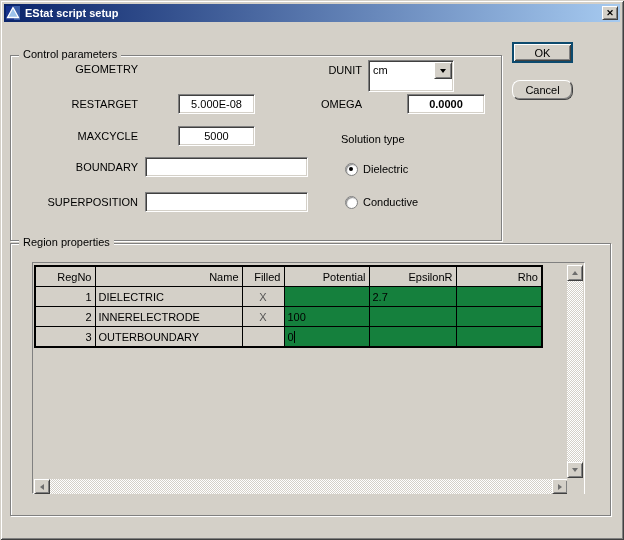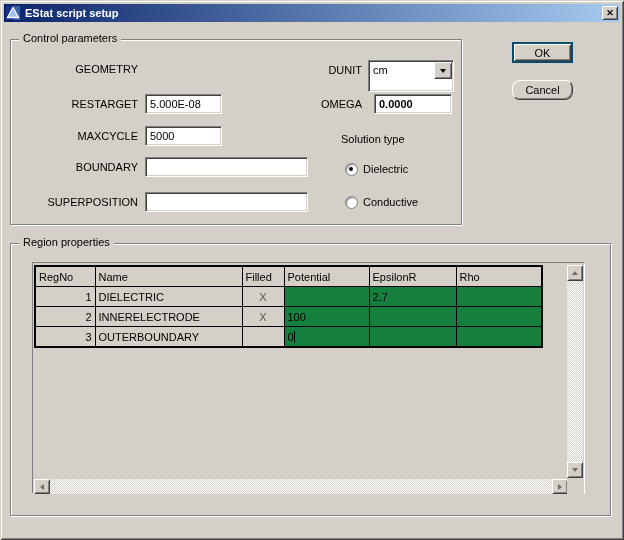--- a/index.html
+++ b/index.html
@@ -39,21 +39,21 @@
   .lbl{position:absolute; font-size:11px; line-height:13px; text-align:right; white-space:nowrap;}
   .lbl-plain{position:absolute; font-size:11px; line-height:13px; white-space:nowrap;}
   .sunken{
     background:#fff; border:1px solid; border-color:var(--dk) var(--wh) var(--wh) var(--dk);
     box-shadow: inset 1px 1px 0 var(--dkr), inset -1px -1px 0 var(--face);
   }
   .field{
     position:absolute; font-family:"Liberation Sans",sans-serif; font-size:11px;
     padding:0 4px; box-sizing:border-box; outline:none; color:#000;
   }
-  .field.num{text-align:left;}
+  .field.num{text-align:center;margin-left:33px;}
   .combo{position:absolute; box-sizing:border-box;}
   .combo-text{position:absolute; left:4px; top:3px; font-size:11px; white-space:nowrap;}
   .combo-btn{
     position:absolute; right:1px; top:1px; width:16px; height:15px;
     background:var(--face); border:1px solid; border-color:var(--wh) var(--dkr) var(--dkr) var(--wh);
     box-shadow: inset 1px 1px 0 var(--face), inset -1px -1px 0 var(--dk);
     display:flex; align-items:center; justify-content:center;
   }
   .tri-down{width:0;height:0;border:3px solid transparent;border-top:4px solid #000;border-bottom:0;margin-top:1px;}
   .btn{
@@ -81,21 +81,21 @@
   }
   table.grid{
     position:absolute; left:1px; top:2px; border-collapse:collapse; table-layout:fixed;
     font-size:11px;
     border:2px solid #000;
   }
   .grid th,.grid td{
     border:1px solid #000; height:19px; padding:0 3px;
     overflow:hidden; white-space:nowrap; font-weight:normal;
   }
-  .grid th{background:var(--face); text-align:left;}
+  .grid th{background:var(--face); text-align:right;}
   .c-reg{background:var(--face); text-align:right;}
   .c-name{background:var(--face); text-align:left;}
   .c-fill{background:var(--face); text-align:center; color:#555;}
   .c-edit{background:#15803d; text-align:left;}
   .caret{display:inline-block; width:1px; height:12px; background:#000; vertical-align:-2px;}
   .dither{
     background-color:#fff;
     background-image:
       linear-gradient(45deg, var(--face) 25%, transparent 25%, transparent 75%, var(--face) 75%),
       linear-gradient(45deg, var(--face) 25%, transparent 25%, transparent 75%, var(--face) 75%);
@@ -128,21 +128,21 @@
       <rect width="14" height="14" fill="#16328c"></rect>
       <rect x="8" width="6" height="14" fill="#3a5ea8"></rect>
       <path d="M7 1.5 L12.5 11.5 H1.5 Z" fill="#9cc2ea" stroke="#ffffff" stroke-width="1.3"></path>
     </svg>
     <span class="title-text">EStat script setup</span>
     <button class="close-btn">
         <span>✕</span>
       </button>
   </div>
 
-  <div class="gbx" style="left:10px; top:39px; width:450px; height:184px;">
+  <div class="gbx" style="left:10px; top:55px; width:450px; height:184px;padding-left:40px;">
     <span class="gbx-legend">Control parameters</span>
   </div>
 
   <span class="lbl" style="left:20px; top:63px; width:118px;">GEOMETRY</span>
 
   <span class="lbl" style="left:280px; top:64px; width:82px;">DUNIT</span>
   <div class="combo sunken" style="left:368px; top:60px; width:86px; height:32px;">
     <span class="combo-text">cm</span>
     <span class="combo-btn">
         <span class="tri-down"></span>

